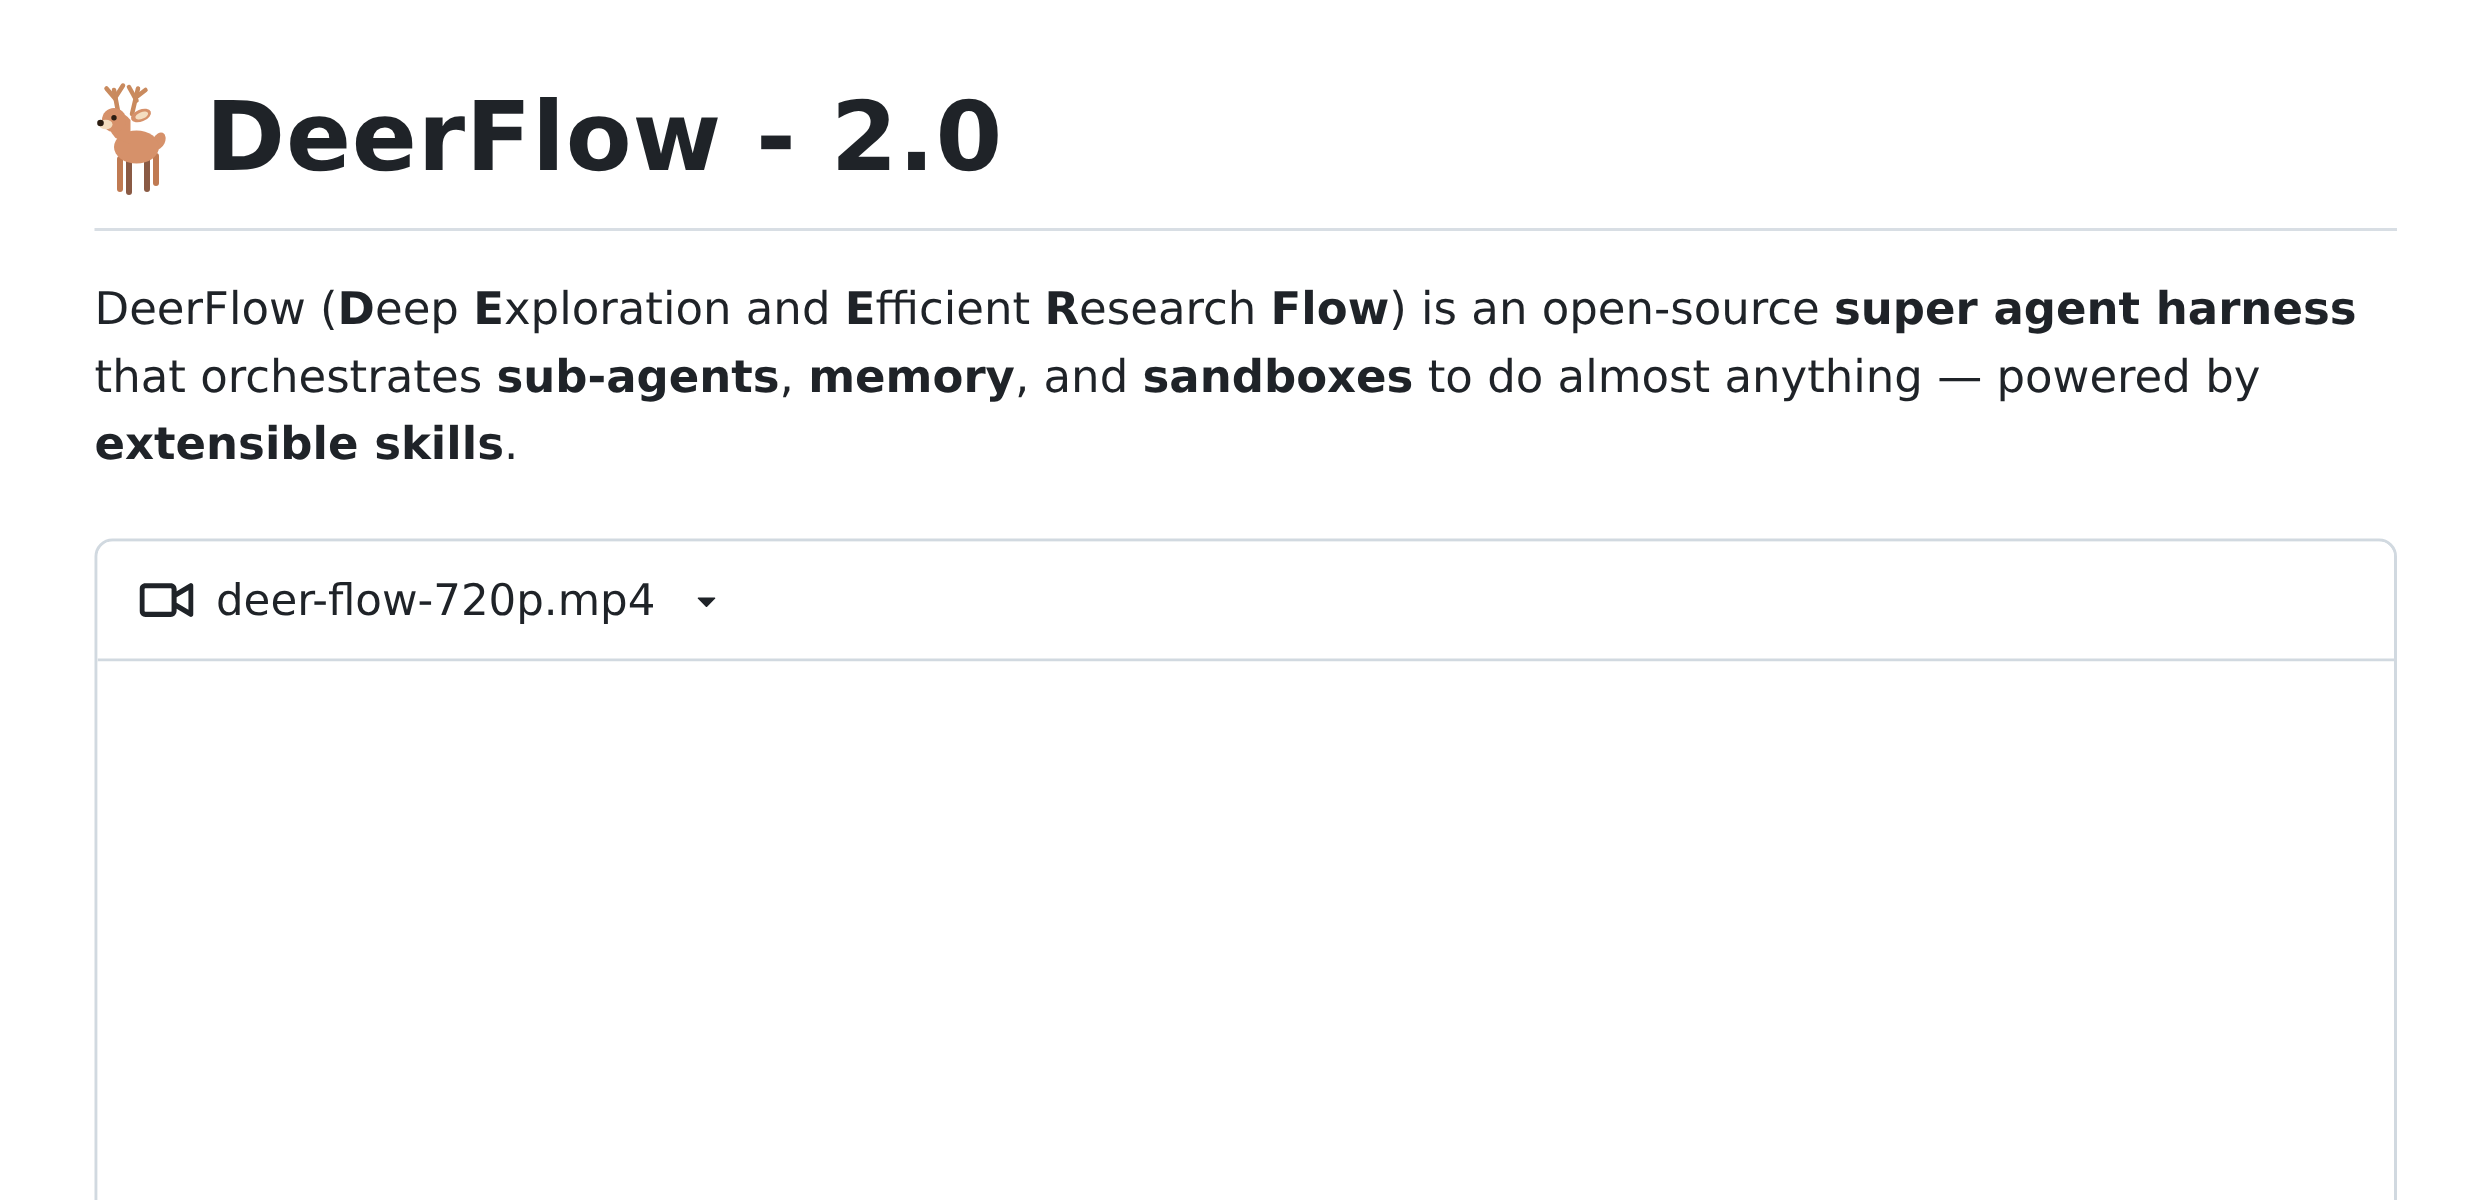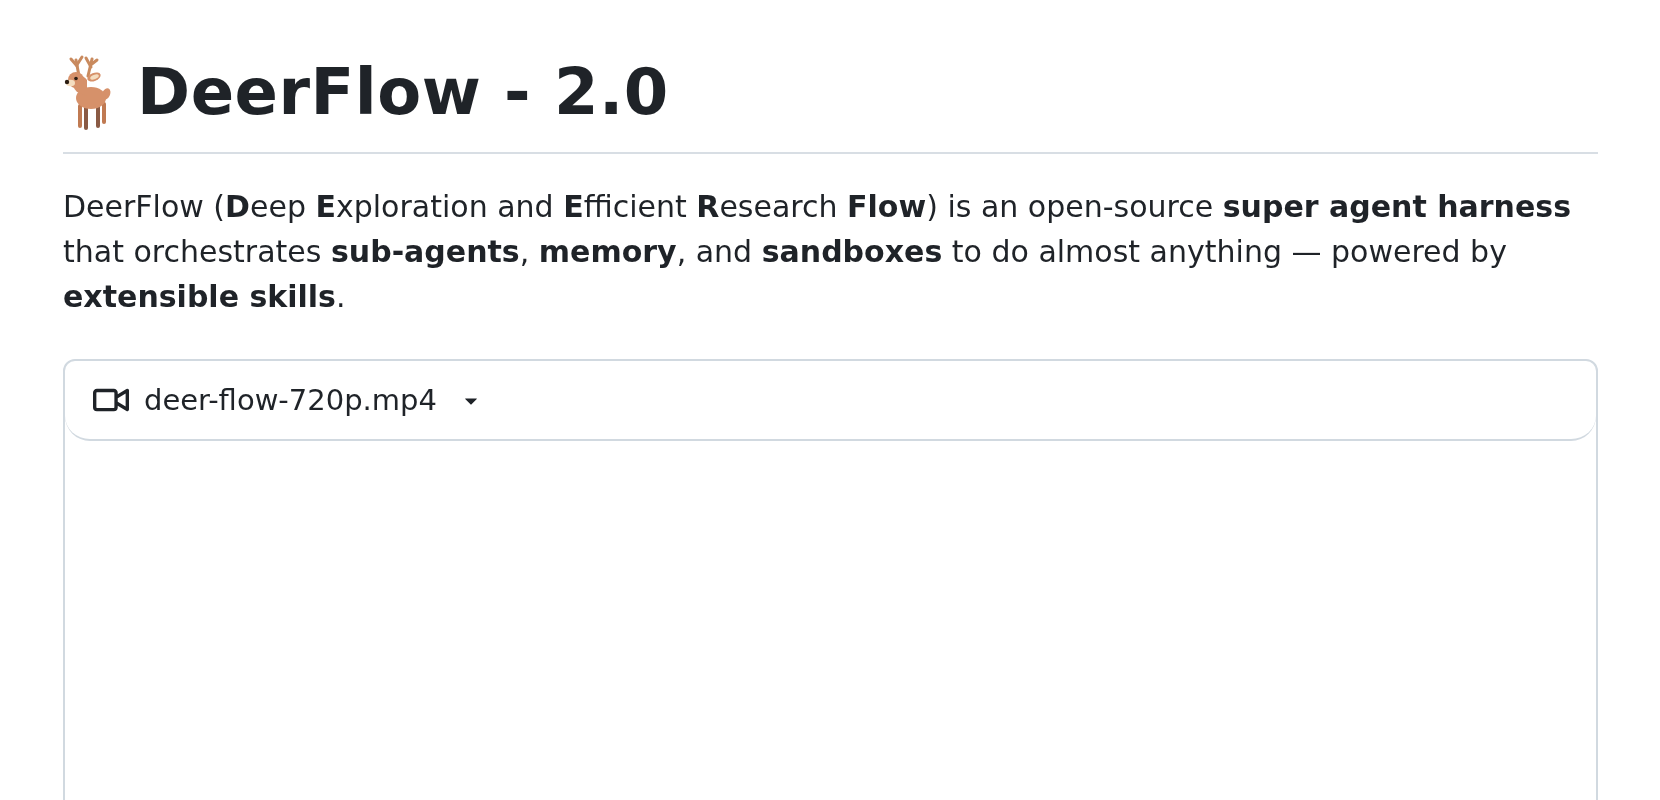--- a/index.html
+++ b/index.html
@@ -55,21 +55,20 @@
   }
   .video-header {
     display: flex;
     align-items: center;
     gap: 15px;
     height: 78px;
     padding: 0 28px;
     border-bottom: 2px solid #d1d9e0;
     cursor: pointer;
     background: #ffffff;
-    border-radius: 25px;
   }
   .video-header .camera-icon {
     width: 36px;
     height: 36px;
     flex: 0 0 auto;
   }
   .video-filename {
     font-size: 29px;
     color: #1f2328;
   }

